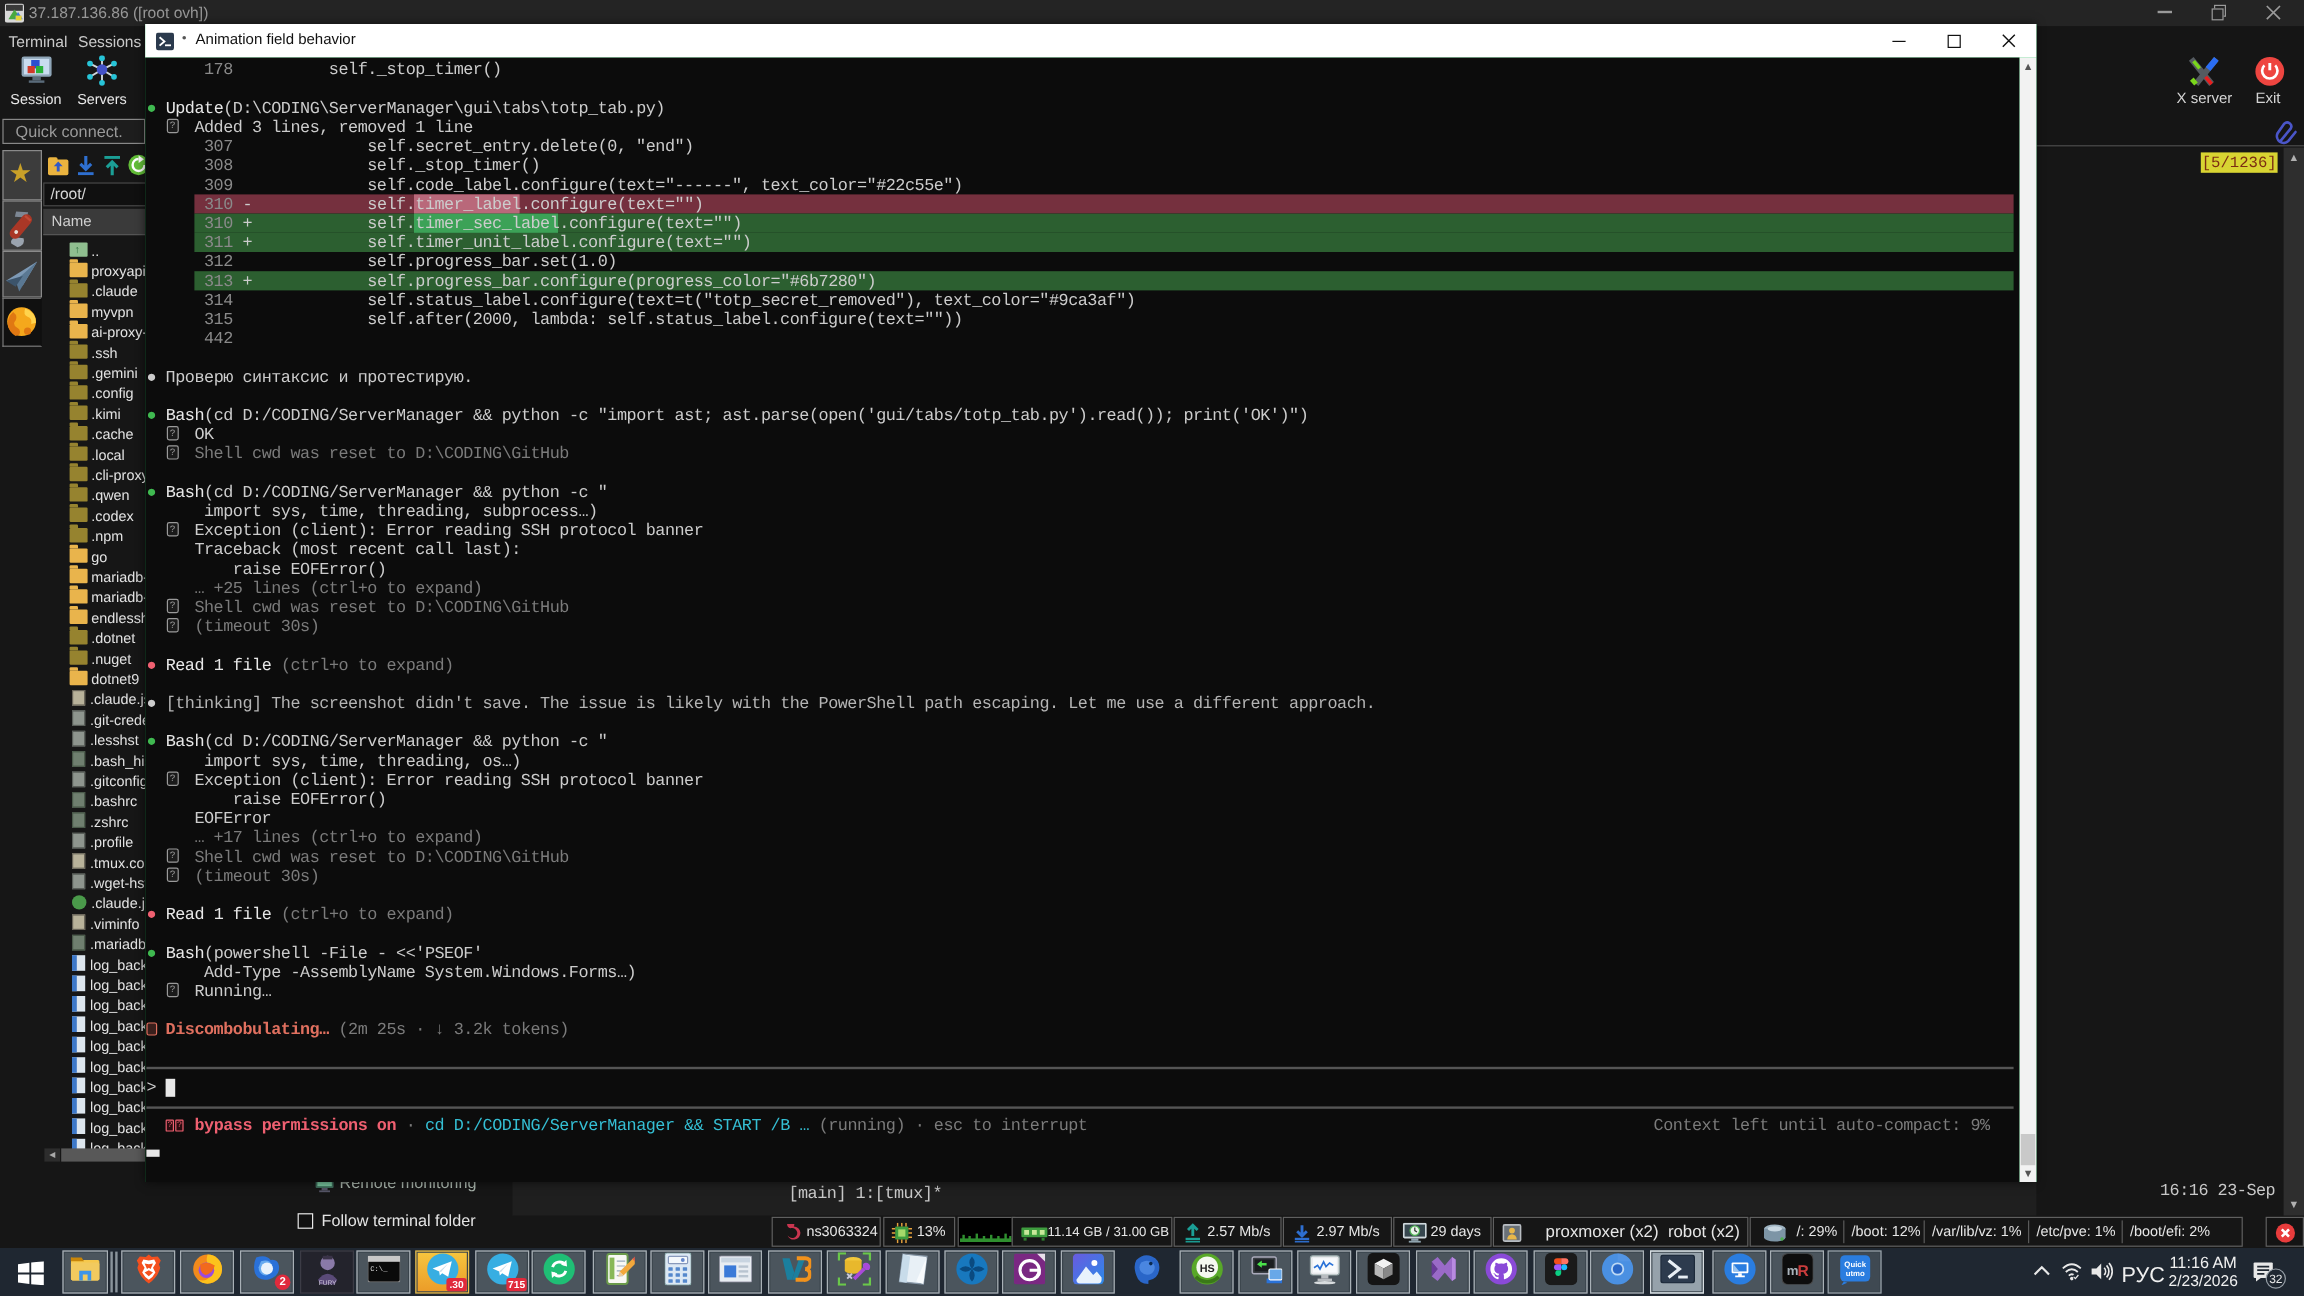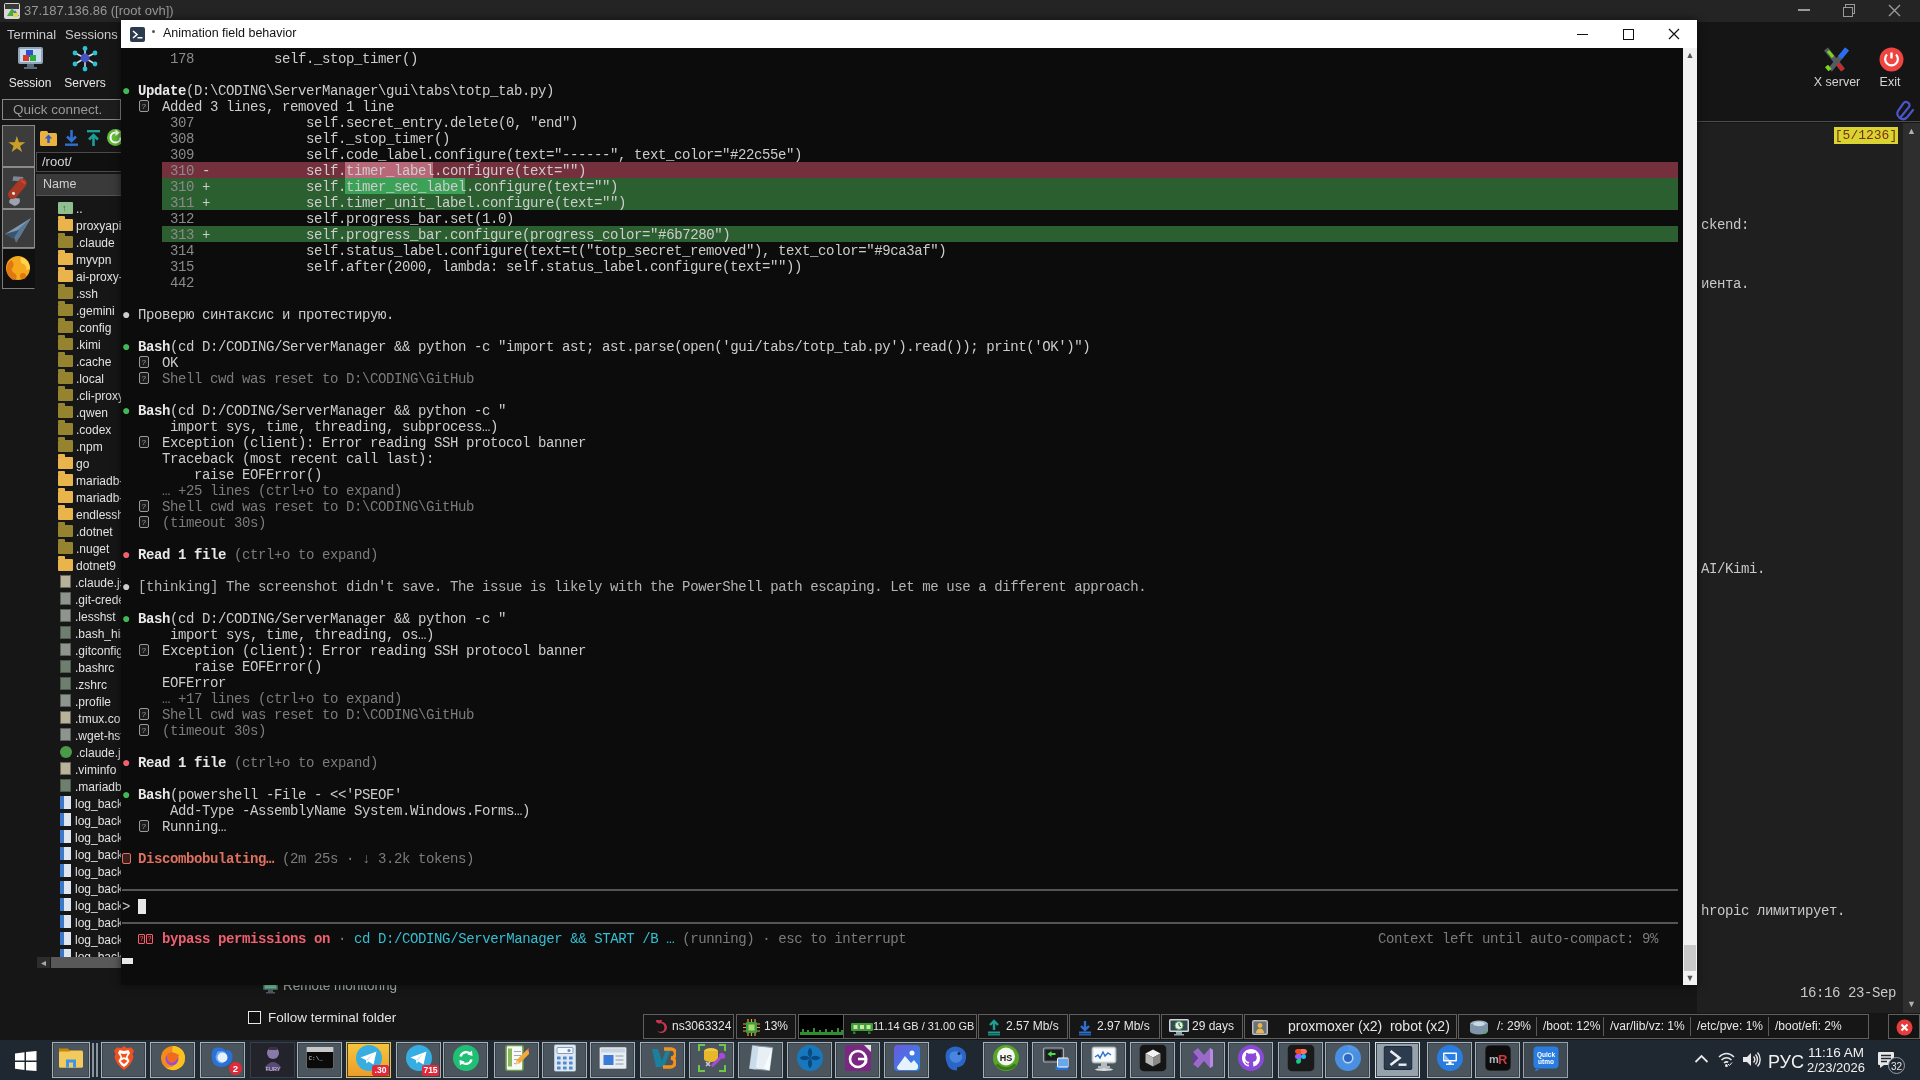--- a/index.html
+++ b/index.html
@@ -21,21 +21,21 @@
 .fold{background:#e9b44c;position:relative;}
 .fold:before{content:"";position:absolute;left:0;top:-3px;width:7px;height:3px;background:inherit;border-radius:1px 1px 0 0;}
 .dim{background:#96832f;}
 
 #fwin{left:121px;top:20px;width:1576px;height:965px;background:#22c55e;box-shadow:0 0 8px rgba(0,0,0,.6);}
 #ftitle{position:absolute;left:0;top:0;width:100%;height:28px;background:#ffffff;}
 #fterm{position:absolute;left:0;top:28px;width:1562px;height:937px;background:#0c0c0c;overflow:hidden;}
 #fscroll{position:absolute;right:0;top:28px;width:14px;height:937px;background:#f2f2f2;}
 pre.term{position:absolute;left:1px;top:3px;margin:0;font-family:"Liberation Mono",monospace;font-size:14px;letter-spacing:-0.4px;line-height:16px;color:#cccccc;}
 .w{color:#cccccc;}
-.bw{color:#e8e8e8;font-weight:bold;}
+.bw{color:#e8e8e8;font-weight:normal;}
 .gy{color:#7b7b7b;}
 .gn{color:#3fb950;}
 .rd{color:#ef6071;}
 .cy{color:#35bfd4;}
 .or{color:#e0705f;font-weight:bold;}
 .num{color:#8a8a8a;}
 .gl{display:inline-block;width:10px;height:12px;border:1px solid #9a9a9a;border-radius:2px;box-sizing:border-box;margin:0 13px 0 1px;vertical-align:-1px;background:#1a1a1a;position:relative;}
 .gl:after{content:"?";position:absolute;left:1.5px;top:0.5px;font-size:8px;line-height:10px;color:#9a9a9a;letter-spacing:0;}
 .thk{color:#b4b4b4;}
 .rdb{color:#ef6071;font-weight:bold;}
@@ -218,25 +218,22 @@
           <rect x="1" y="0" width="15" height="10" rx="1" fill="#3d6b5a"></rect>
           <rect x="2.5" y="1.5" width="12" height="7" fill="#79c7a0"></rect>
           <rect x="6" y="10" width="5" height="2" fill="#556"></rect>
           <rect x="4" y="12" width="9" height="1.5" fill="#556"></rect>
         </svg>
     </div>
     <span class="ab" style="left:283px;top:956px;color:#a9b5ac;font-size:13.5px">Remote monitoring</span>
     <span class="ab" style="left:248px;top:989px;width:13px;height:13px;border:1.5px solid #e8e8e8;box-sizing:border-box;background:#101010"></span>
     <span class="ab" style="left:268px;top:988px;color:#e4e4e4;font-size:13.5px">Follow terminal folder</span>
   </div>
-  <div class="ab" id="bgterm">
-    <span class="bgtx" style="left:4px;top:94px">ckend:</span>
-    <span class="bgtx" style="left:4px;top:153px">иента.</span>
-    <span class="bgtx" style="left:4px;top:438px">AI/Kimi.</span>
-    <span class="bgtx" style="left:4px;top:780px">hropic лимитирует.</span>
+  <div class="ab" id="bgterm2">
+    <span class="bgtx" style="left:230px;top:2px">[main] 1:[tmux]*</span>
   </div>
   <div class="ab" style="left:1800px;top:983px;z-index:3"><span class="bgtx" style="position:static">16:16 23-Sep</span></div>
   <div class="ab" style="left:1903px;top:123px;width:17px;height:890px;background:#2e2e2e;z-index:2">
     <div style="position:absolute;top:3px;width:17px;text-align:center;color:#b0b0b0;font-size:9px">▲</div>
     <div style="position:absolute;top:876px;width:17px;text-align:center;color:#b0b0b0;font-size:9px">▼</div>
   </div>
   <div class="ab" id="xserverarea" style="left:1697px;top:22px;width:223px;height:101px;background:#151515">
     <svg class="ab" style="left:127px;top:25px" width="25" height="25" viewBox="0 0 25 25">
       <g stroke-linecap="butt">
       <path d="M2 2 L19 23" stroke="#555b60" stroke-width="5"></path>

